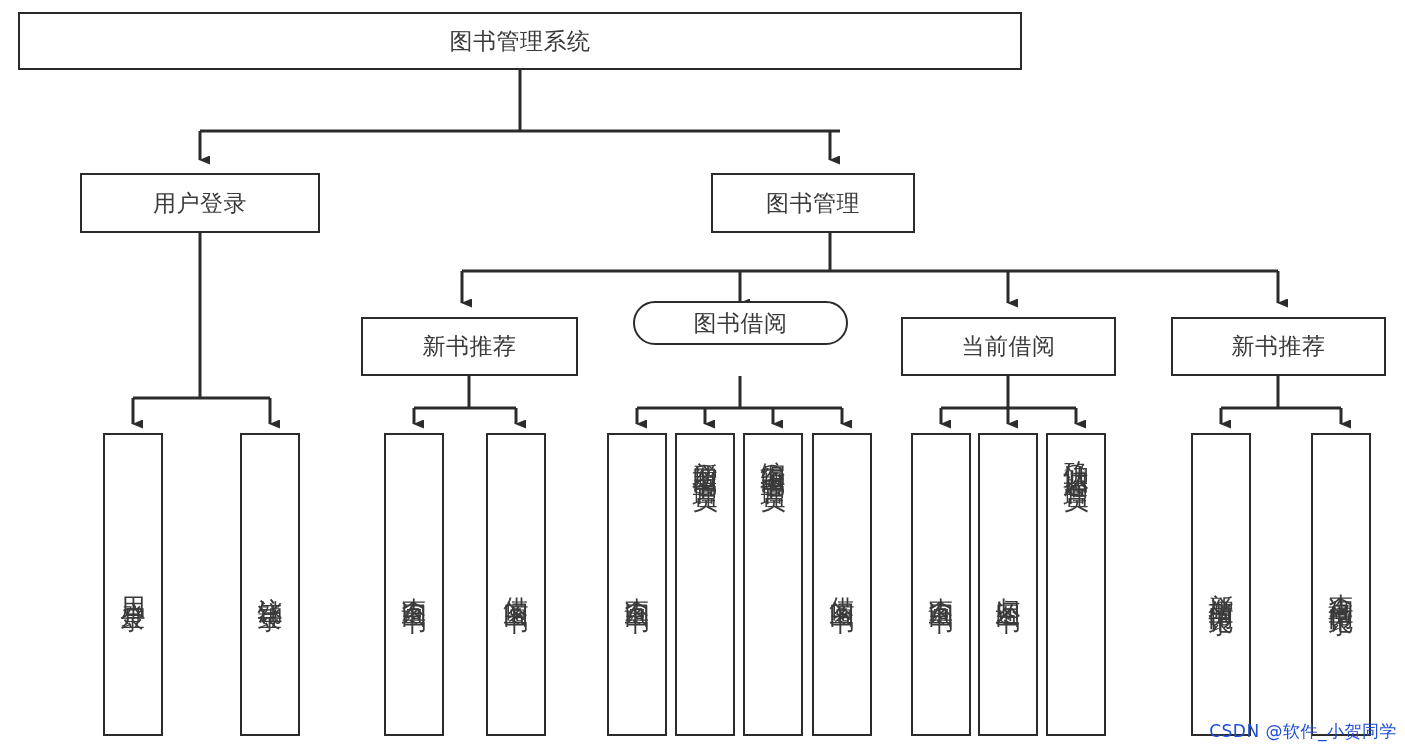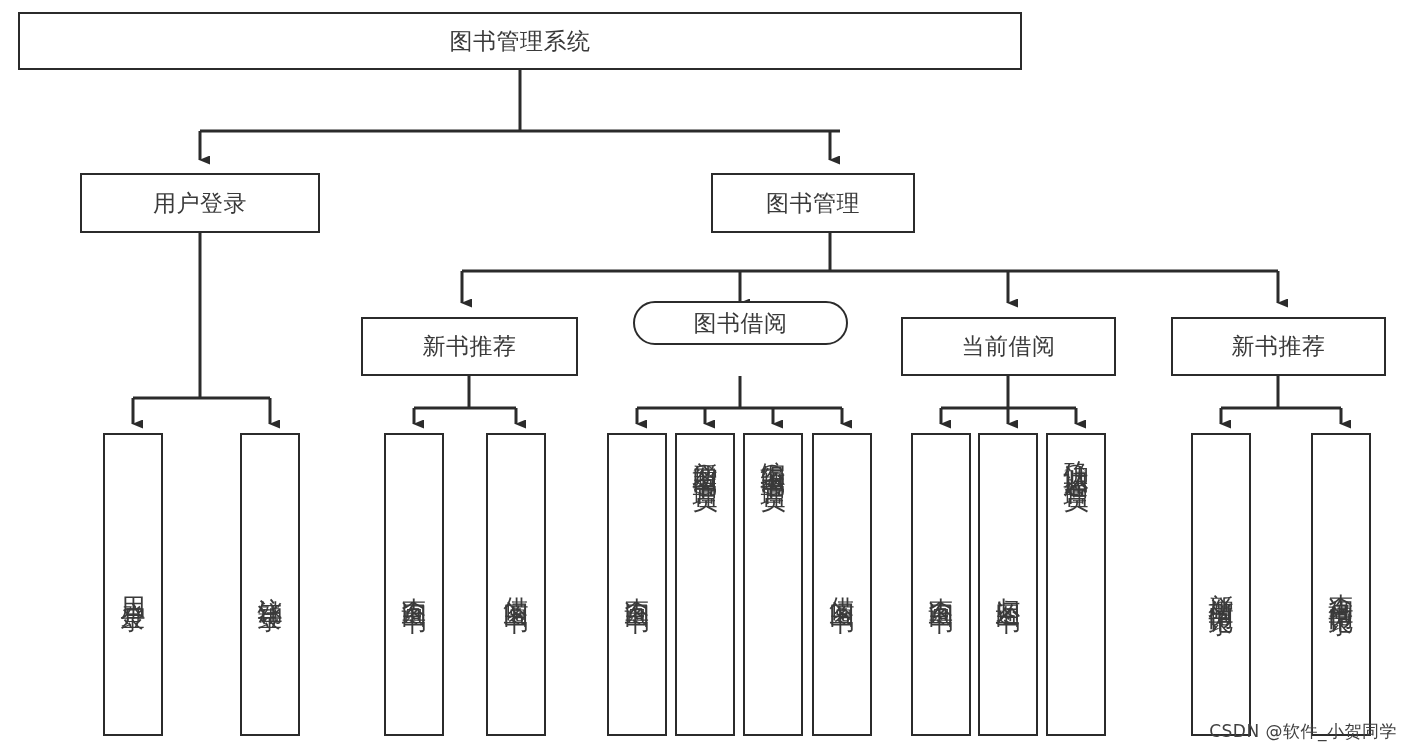--- a/index.html
+++ b/index.html
@@ -59,21 +59,21 @@
   }
   .node.vertical.centered {
     align-items: center;
     padding-top: 0;
   }
   .watermark {
     position: absolute;
     right: 8px;
     bottom: 4px;
     font-size: 17px;
-    color: #404040;
+    color: #1d4ed8;
     white-space: nowrap;
     letter-spacing: 0.5px;
   }
 </style>
 </head>
 <body>
 
 <div id="diagram-root">
 
   <svg id="connectors" viewBox="0 0 1405 747" xmlns="http://www.w3.org/2000/svg">

